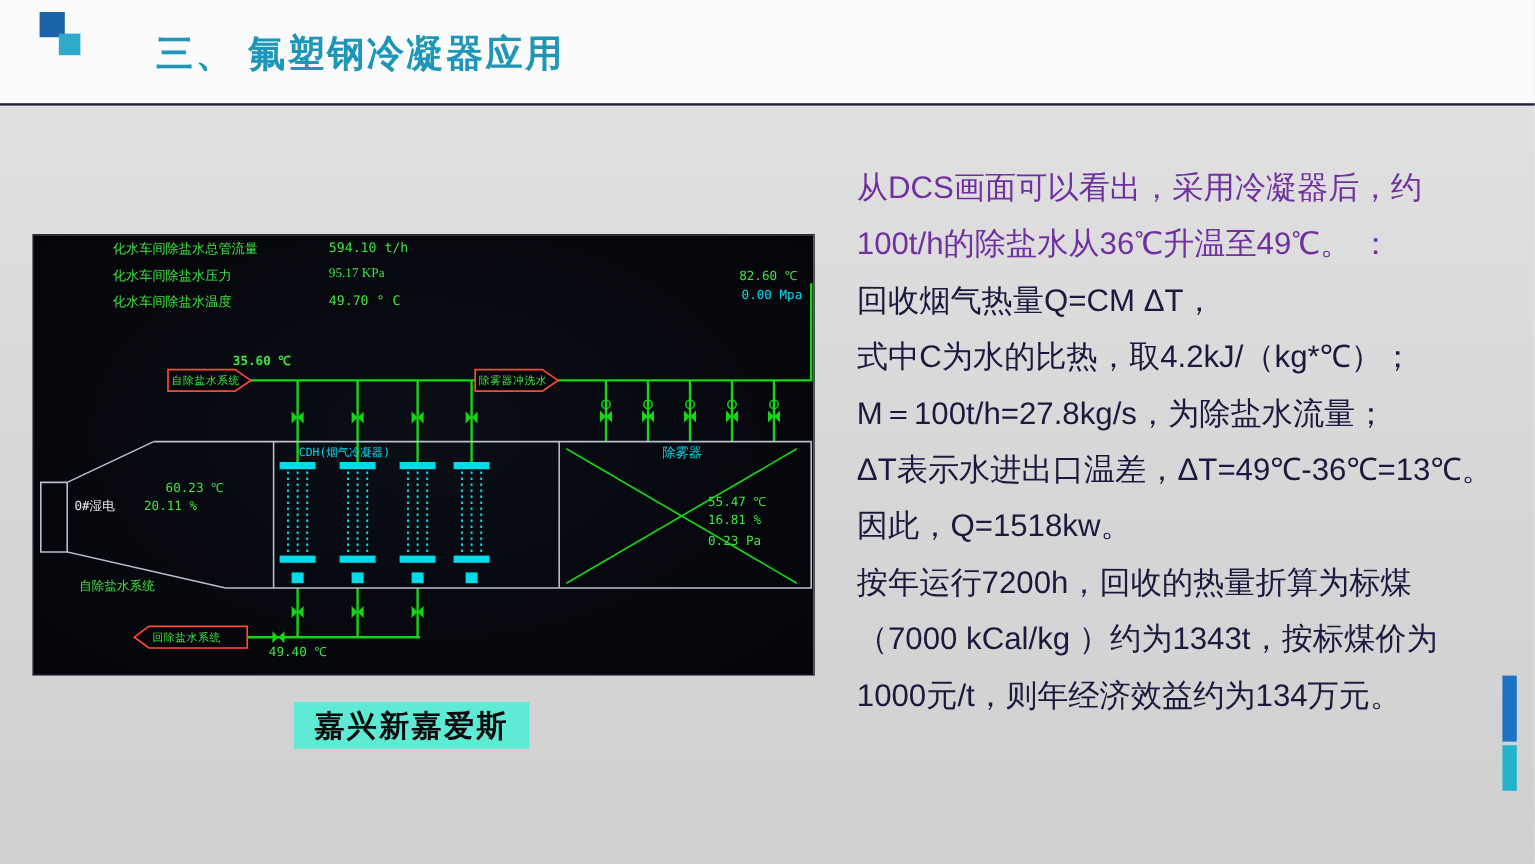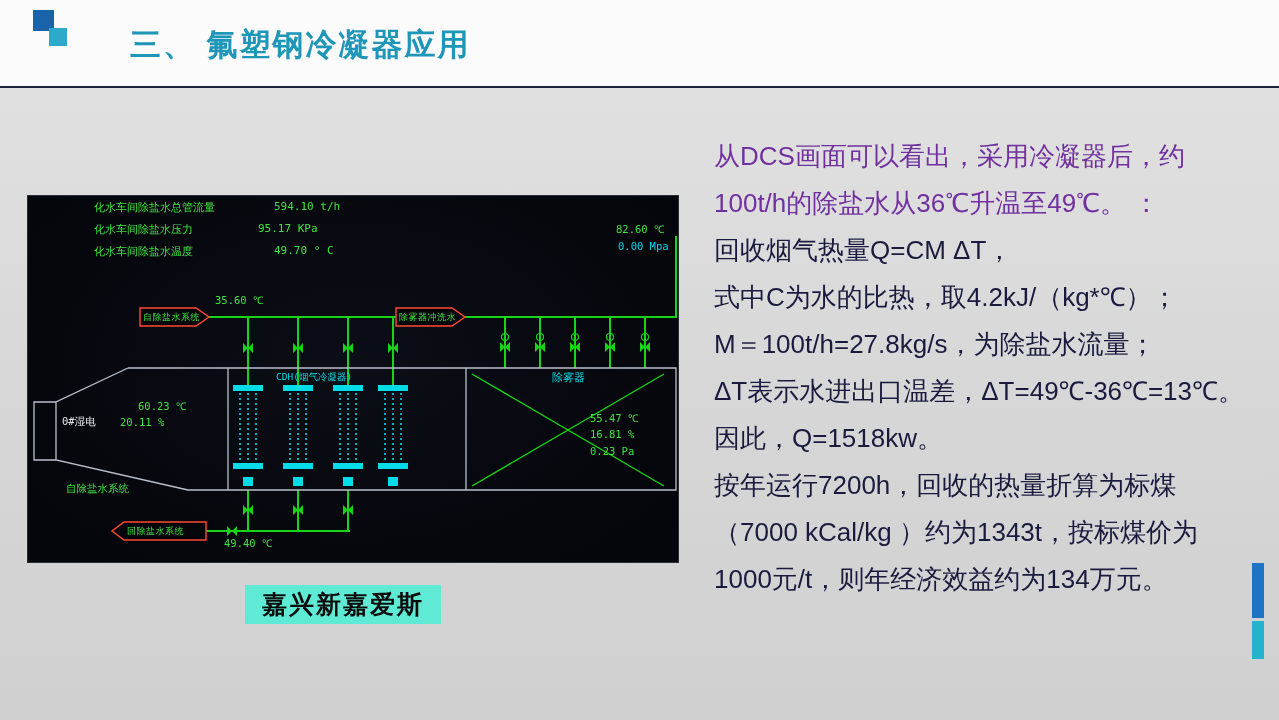--- a/index.html
+++ b/index.html
@@ -140,34 +140,34 @@
     <g stroke="#ff4a33" stroke-width="1.4" fill="#05060c">
       <path d="M112,112 H168 L181,121 L168,130 H112 Z"></path>
       <path d="M368,112 H424 L437,121 L424,130 H368 Z"></path>
       <path d="M96,326 H178 V344 H96 L84,335 Z"></path>
     </g>
   </svg>
 
   <span class="t g f11" style="left:66px;top:4px;">化水车间除盐水总管流量</span>
   <span class="t g f11" style="left:246px;top:4px;">594.10 t/h</span>
   <span class="t g f11" style="left:66px;top:26px;">化水车间除盐水压力</span>
-  <span class="t g f11" style="left:230px;top:26px;">95.17 KPa</span>
+  <span class="t g f11" style="left:246px;top:26px;font-family:Liberation Serif, serif;">95.17 KPa</span>
   <span class="t g f11" style="left:66px;top:48px;">化水车间除盐水温度</span>
   <span class="t g f11" style="left:246px;top:48px;">49.70 ° C</span>
 
   <span class="t g f10" style="left:588px;top:26px;">82.60 ℃</span>
   <span class="t cy f10" style="left:590px;top:44px;">0.00 Mpa</span>
 
   <span class="t g f9" style="left:115px;top:115px;">自除盐水系统</span>
-  <span class="t g f10" style="left:187px;top:97px;">35.60 ℃</span>
+  <span class="t g f10" style="left:166px;top:97px;font-weight:bold;">35.60 ℃</span>
   <span class="t g f9" style="left:371px;top:115px;">除雾器冲洗水</span>
   <span class="t g f9" style="left:99px;top:329px;">回除盐水系统</span>
   <span class="t g f10" style="left:196px;top:340px;">49.40 ℃</span>
 
-  <span class="t cy f95" style="left:215px;top:175px;padding-left:33px;">CDH(烟气冷凝器)</span>
+  <span class="t cy f95" style="left:188px;top:175px;padding-left:33px;">CDH(烟气冷凝器)</span>
   <span class="t cy f11" style="left:524px;top:174px;">除雾器</span>
   <span class="t wh f10" style="left:7px;top:219px;">0#湿电</span>
   <span class="t g f10" style="left:38px;top:286px;">自除盐水系统</span>
 
   <span class="t g f10" style="left:110px;top:203px;">60.23 ℃</span>
   <span class="t g f10" style="left:92px;top:220px;">20.11 %</span>
   <span class="t g f10" style="left:562px;top:215px;">55.47 ℃</span>
   <span class="t g f10" style="left:562px;top:232px;">16.81 %</span>
   <span class="t g f10" style="left:562px;top:249px;">0.23 Pa</span>
 </div>

